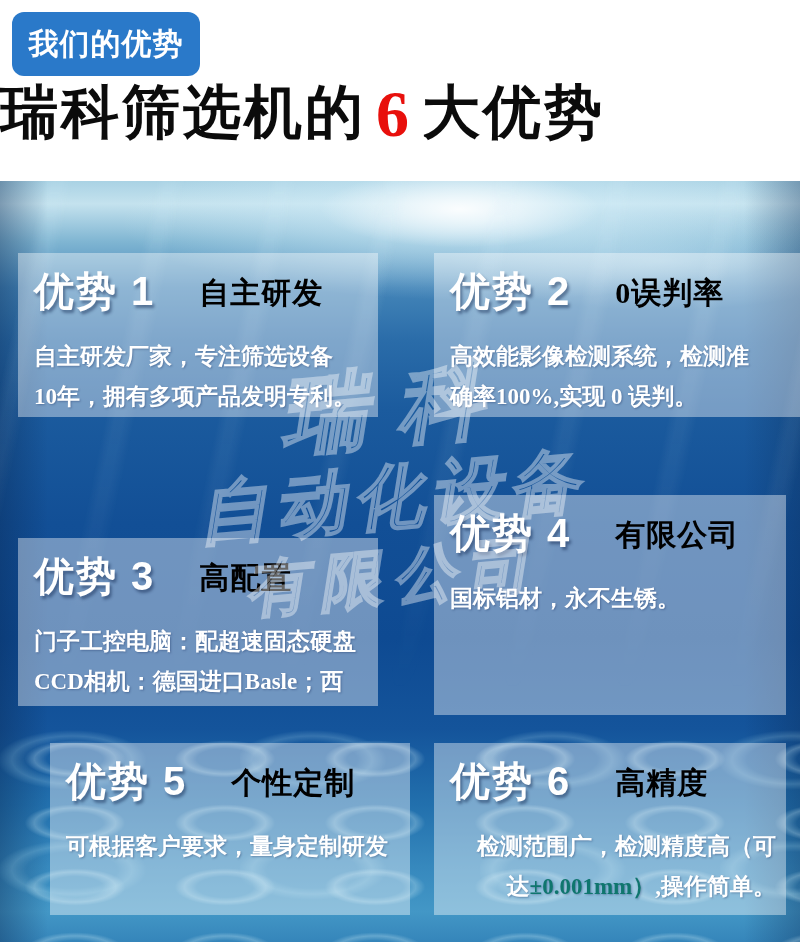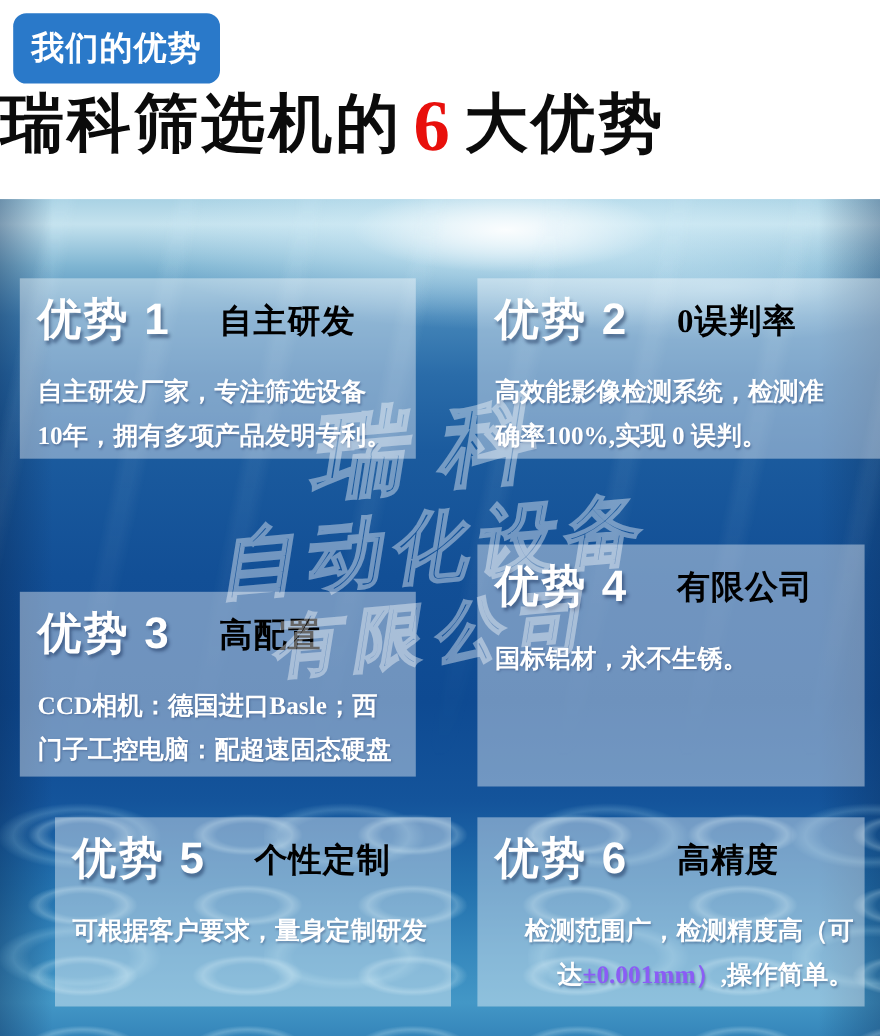--- a/index.html
+++ b/index.html
@@ -102,21 +102,21 @@
     font-size: 30px; line-height: 38px; padding-bottom: 3px;
     letter-spacing: 1px; white-space: nowrap;
   }
   .card-body {
     padding: 22px 10px 0 16px;
     color: #ffffff; font-family: Liberation Serif, serif; font-weight: bold;
     font-size: 23px; line-height: 40px;
     text-shadow: 1px 1px 2px rgba(20,40,90,0.35);
   }
   .bline { white-space: nowrap; }
-  .red { color: #8b5cf6; }
+  .red { color: #0f766e; }
 </style>
 </head>
 <body>
 
 <div id="page">
 
   <div class="header-area">
     <div class="badge">
       <span>我们的优势</span>
     </div>
@@ -154,22 +154,22 @@
       <div class="bline">确率100%,实现 0 误判。</div>
     </div>
   </div>
 
   <div class="card c3">
     <div class="card-head">
       <span class="card-num">优势 3</span>
       <span class="card-sub">高配置</span>
     </div>
     <div class="card-body">
+      <div class="bline">门子工控电脑：配超速固态硬盘</div>
       <div class="bline">CCD相机：德国进口Basle；西</div>
-      <div class="bline">门子工控电脑：配超速固态硬盘</div>
     </div>
   </div>
 
   <div class="card c4">
     <div class="card-head">
       <span class="card-num">优势 4</span>
       <span class="card-sub">有限公司</span>
     </div>
     <div class="card-body">
       <div class="bline">国标铝材，永不生锈。</div>

